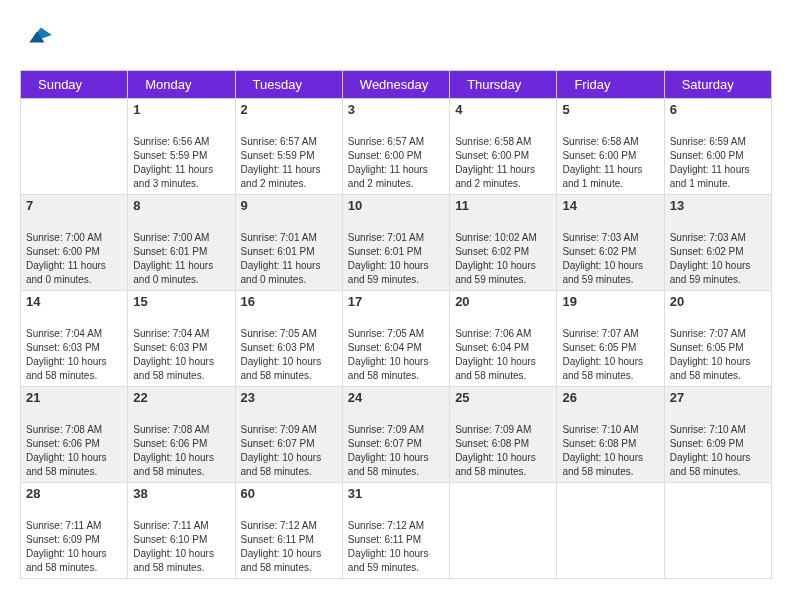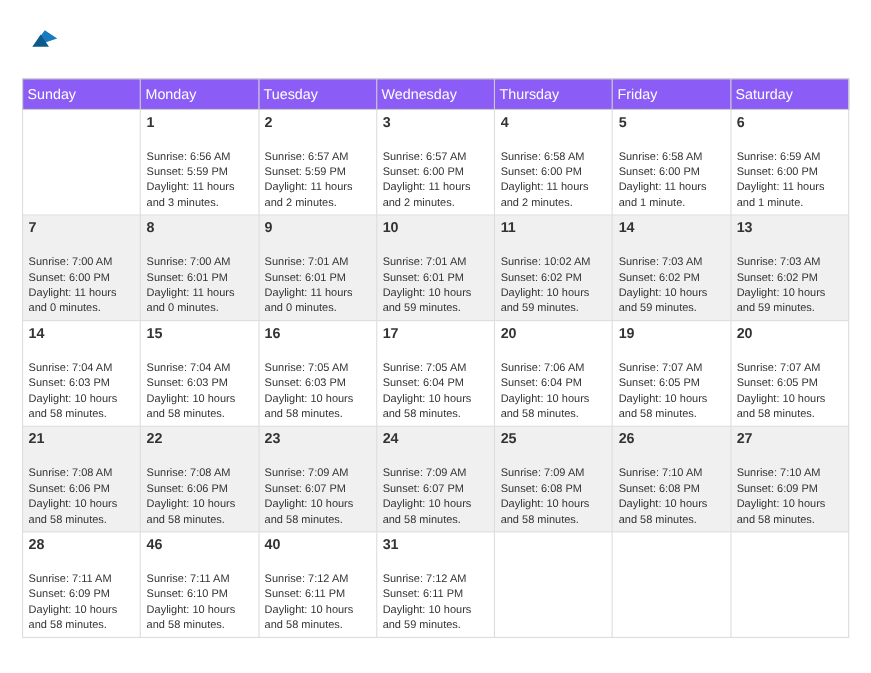--- a/index.html
+++ b/index.html
@@ -43,23 +43,23 @@
     .location-title {
       font-size: 16px;
       color: #555;
     }
     .calendar {
       width: 100%;
       border-collapse: collapse;
       font-size: 11px;
     }
     .calendar th {
-      background: #8b5cf6;
+      background: #6d28d9;
       color: #fff;
-      padding: 6px 4px;
+      padding: 6px 17px;
       text-align: left;
       font-size: 13px;
       font-weight: normal;
       border: 1px solid #ccc;
     }
     .calendar td {
       border: 1px solid #ddd;
       vertical-align: top;
       padding: 3px 5px;
       width: calc(100% / 7);
@@ -350,29 +350,29 @@
       <tr class="row-white">
         <td>
           <div class="day-number">28</div>
           <div class="day-info">
             <div>Sunrise: 7:11 AM</div>
             <div>Sunset: 6:09 PM</div>
             <div>Daylight: 10 hours and 58 minutes.</div>
           </div>
         </td>
         <td>
-          <div class="day-number">46</div>
+          <div class="day-number">38</div>
           <div class="day-info">
             <div>Sunrise: 7:11 AM</div>
             <div>Sunset: 6:10 PM</div>
             <div>Daylight: 10 hours and 58 minutes.</div>
           </div>
         </td>
         <td>
-          <div class="day-number">40</div>
+          <div class="day-number">60</div>
           <div class="day-info">
             <div>Sunrise: 7:12 AM</div>
             <div>Sunset: 6:11 PM</div>
             <div>Daylight: 10 hours and 58 minutes.</div>
           </div>
         </td>
         <td>
           <div class="day-number">31</div>
           <div class="day-info">
             <div>Sunrise: 7:12 AM</div>

